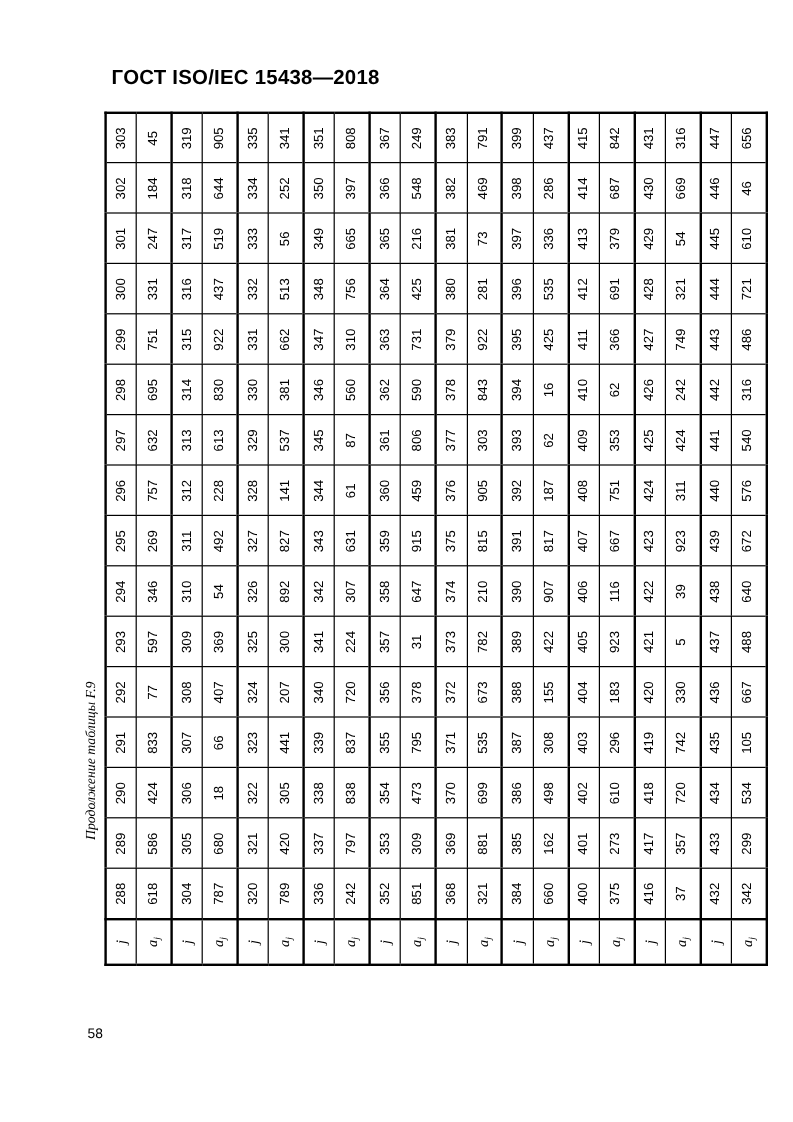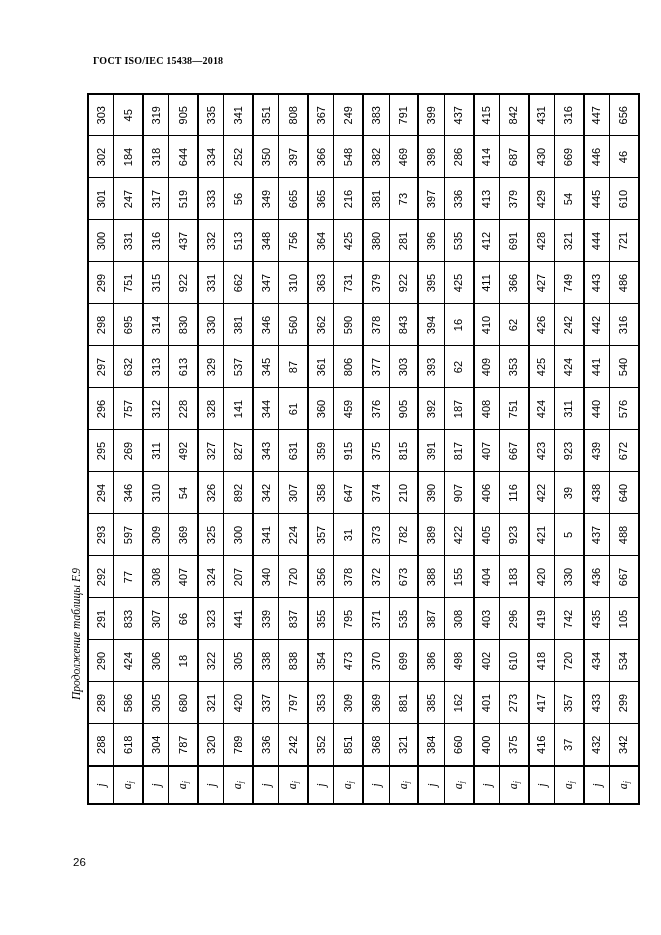--- a/index.html
+++ b/index.html
@@ -21,23 +21,23 @@
     position: absolute;
     inset: 0;
     background: #ffffff;
   }
 
   
   .doc-header {
     position: absolute;
     top: 55px;
     left: 93px;
-    font-family: Liberation Serif, serif;
+    font-family: Liberation Sans, sans-serif;
     font-weight: bold;
-    font-size: 10px;
+    font-size: 17px;
     letter-spacing: 0.2px;
     white-space: nowrap;
     color: #000;
   }
 
   
   .page-number {
     position: absolute;
     left: 73px;
     top: 856px;
@@ -506,15 +506,15 @@
             <td>486</td>
             <td>721</td>
             <td>610</td>
             <td>46</td>
             <td>656</td>
           </tr>
         </tbody>
     </table>
   </div>
 
-  <div class="page-number">26</div>
+  <div class="page-number">58</div>
 
 </div>
 
 </body></html>

